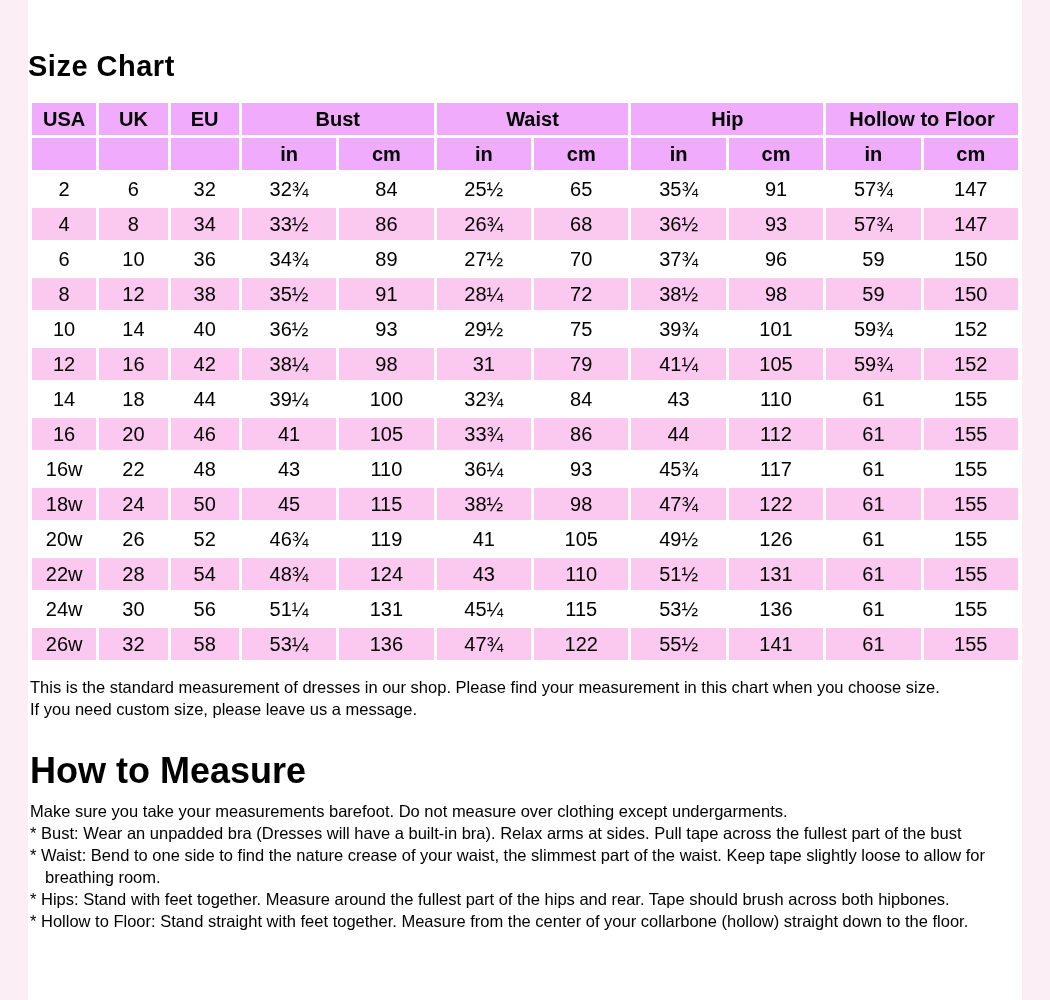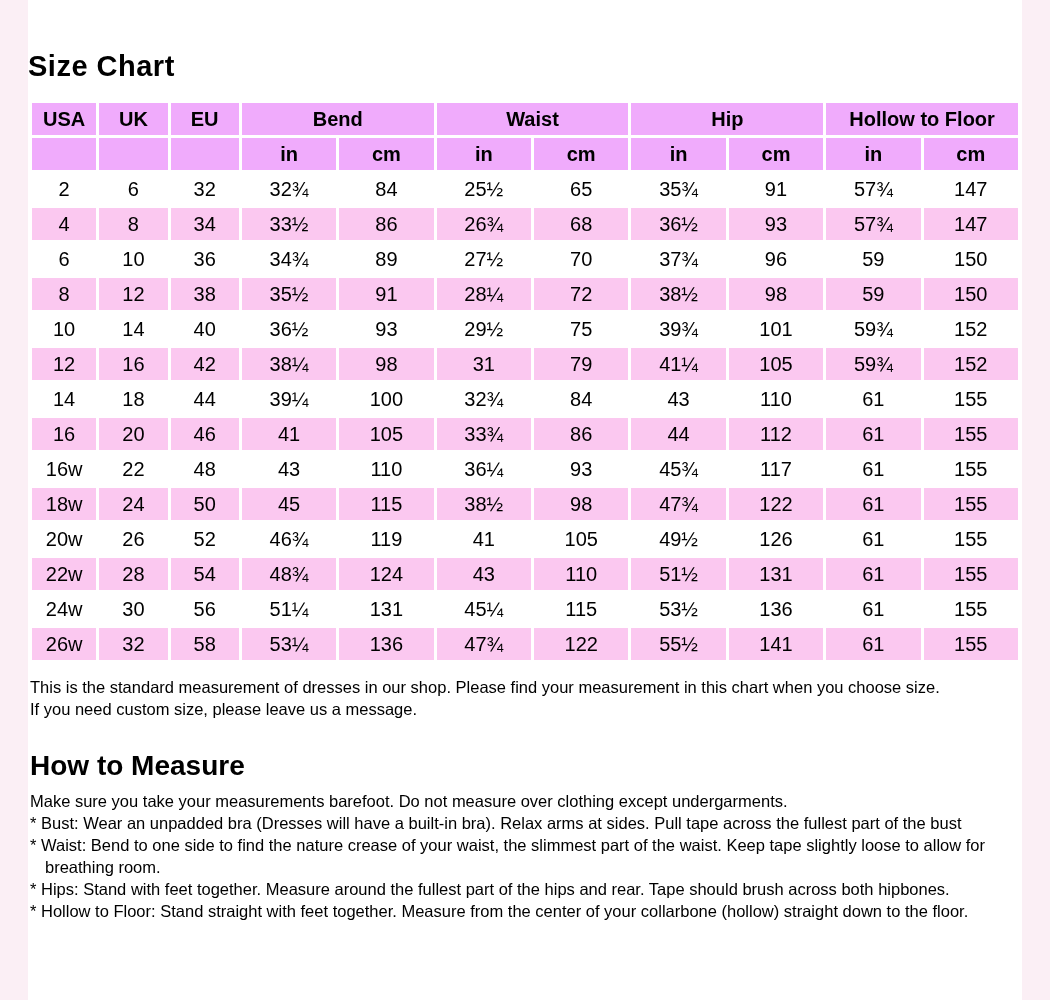--- a/index.html
+++ b/index.html
@@ -49,21 +49,21 @@
   }
   table.size-table tbody td { background: #ffffff; }
   table.size-table tbody tr.alt td { background: #fbc8f0; }
   .notes {
     margin: 13px 0 0 2px;
     font-size: 16.5px;
     line-height: 22px;
   }
   .htm-title {
     margin: 30px 0 8px 2px;
-    font-size: 28px;
+    font-size: 36px;
     font-weight: bold;
   }
   .measure {
     margin: 0 0 0 2px;
     width: 990px;
     font-size: 16.5px;
     line-height: 22px;
   }
   .measure-item {
     padding-left: 15px;
@@ -89,21 +89,21 @@
       <col style="width:94px">
         <col style="width:94px">
       <col style="width:94px">
         <col style="width:94px">
     </colgroup>
     <thead>
       <tr>
         <th>USA</th>
         <th>UK</th>
         <th>EU</th>
-        <th colspan="2">Bend</th>
+        <th colspan="2">Bust</th>
         <th colspan="2">Waist</th>
         <th colspan="2">Hip</th>
         <th colspan="2">Hollow to Floor</th>
       </tr>
       <tr>
         <th></th>
         <th></th>
         <th></th>
         <th>in</th>
         <th>cm</th>

